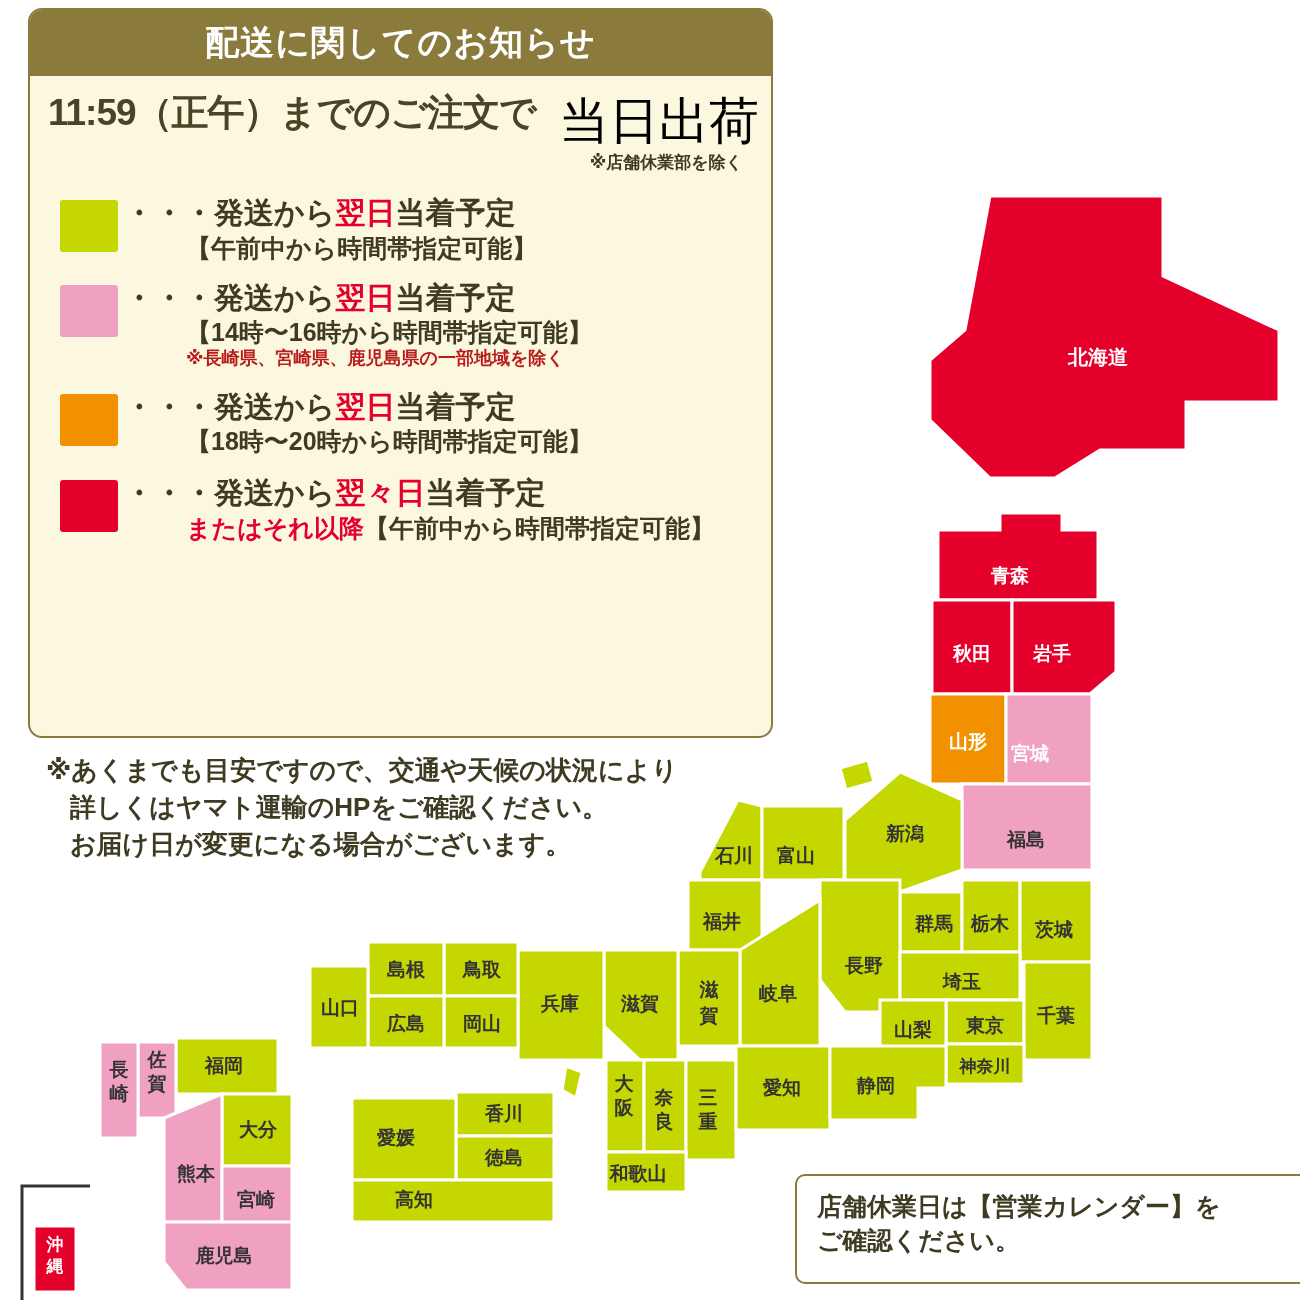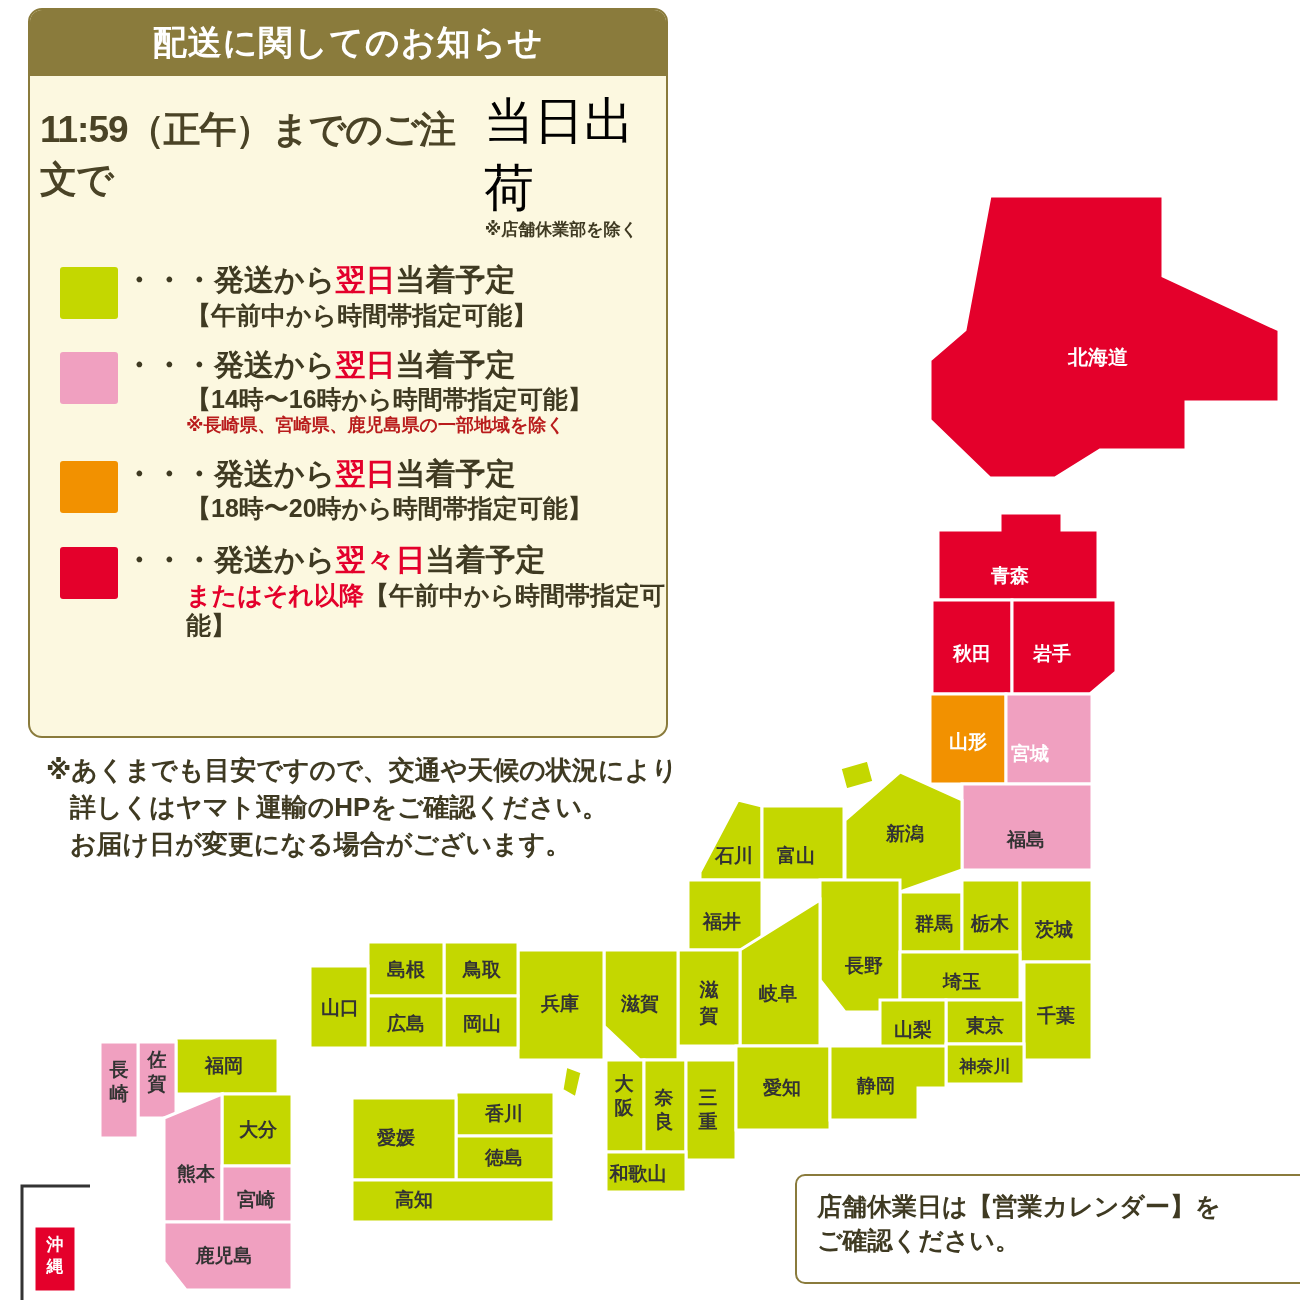--- a/index.html
+++ b/index.html
@@ -1,30 +1,31 @@
 <!DOCTYPE html>
 <html lang="ja"><head>
 <meta charset="utf-8">
 <style>
   html,body{margin:0;padding:0;background:#ffffff;}
   body{width:1300px;height:1300px;position:relative;font-family:"Liberation Sans","DejaVu Sans",sans-serif;overflow:hidden;}
 
   
   .panel{
-    position:absolute;left:28px;top:8px;width:640px;height:730px;
+    position:absolute;left:28px;top:8px;width:745px;height:730px;
     background:#fcf8e0;border:2px solid #8a7b3c;border-radius:14px;
     box-sizing:border-box;overflow:hidden;
   }
   .panel-header{
     height:66px;background:#8a7b3c;display:flex;align-items:center;justify-content:center;
     color:#ffffff;font-size:34px;font-weight:bold;letter-spacing:1px;
   }
   .headline{
-    margin-top:12px;padding-left:10px;display:flex;align-items:center;
+    margin-top:12px;padding-left:18px;display:flex;align-items:flex-start;
     color:#3f3a22;
+    gap:23px;
   }
   .headline .lead{font-size:37px;font-weight:bold;color:#4a4326;letter-spacing:-1px;}
   .headline .emph{font-size:50px;font-weight:normal;color:#000000;letter-spacing:0px;}
   .note-small{
     text-align:right;padding-right:28px;margin-top:-4px;
     font-size:17px;color:#3f3a22;font-weight:bold;
   }
 
   .legend{margin-top:6px;padding-left:30px;}
   .legend-row{display:flex;margin-bottom:4px;}

